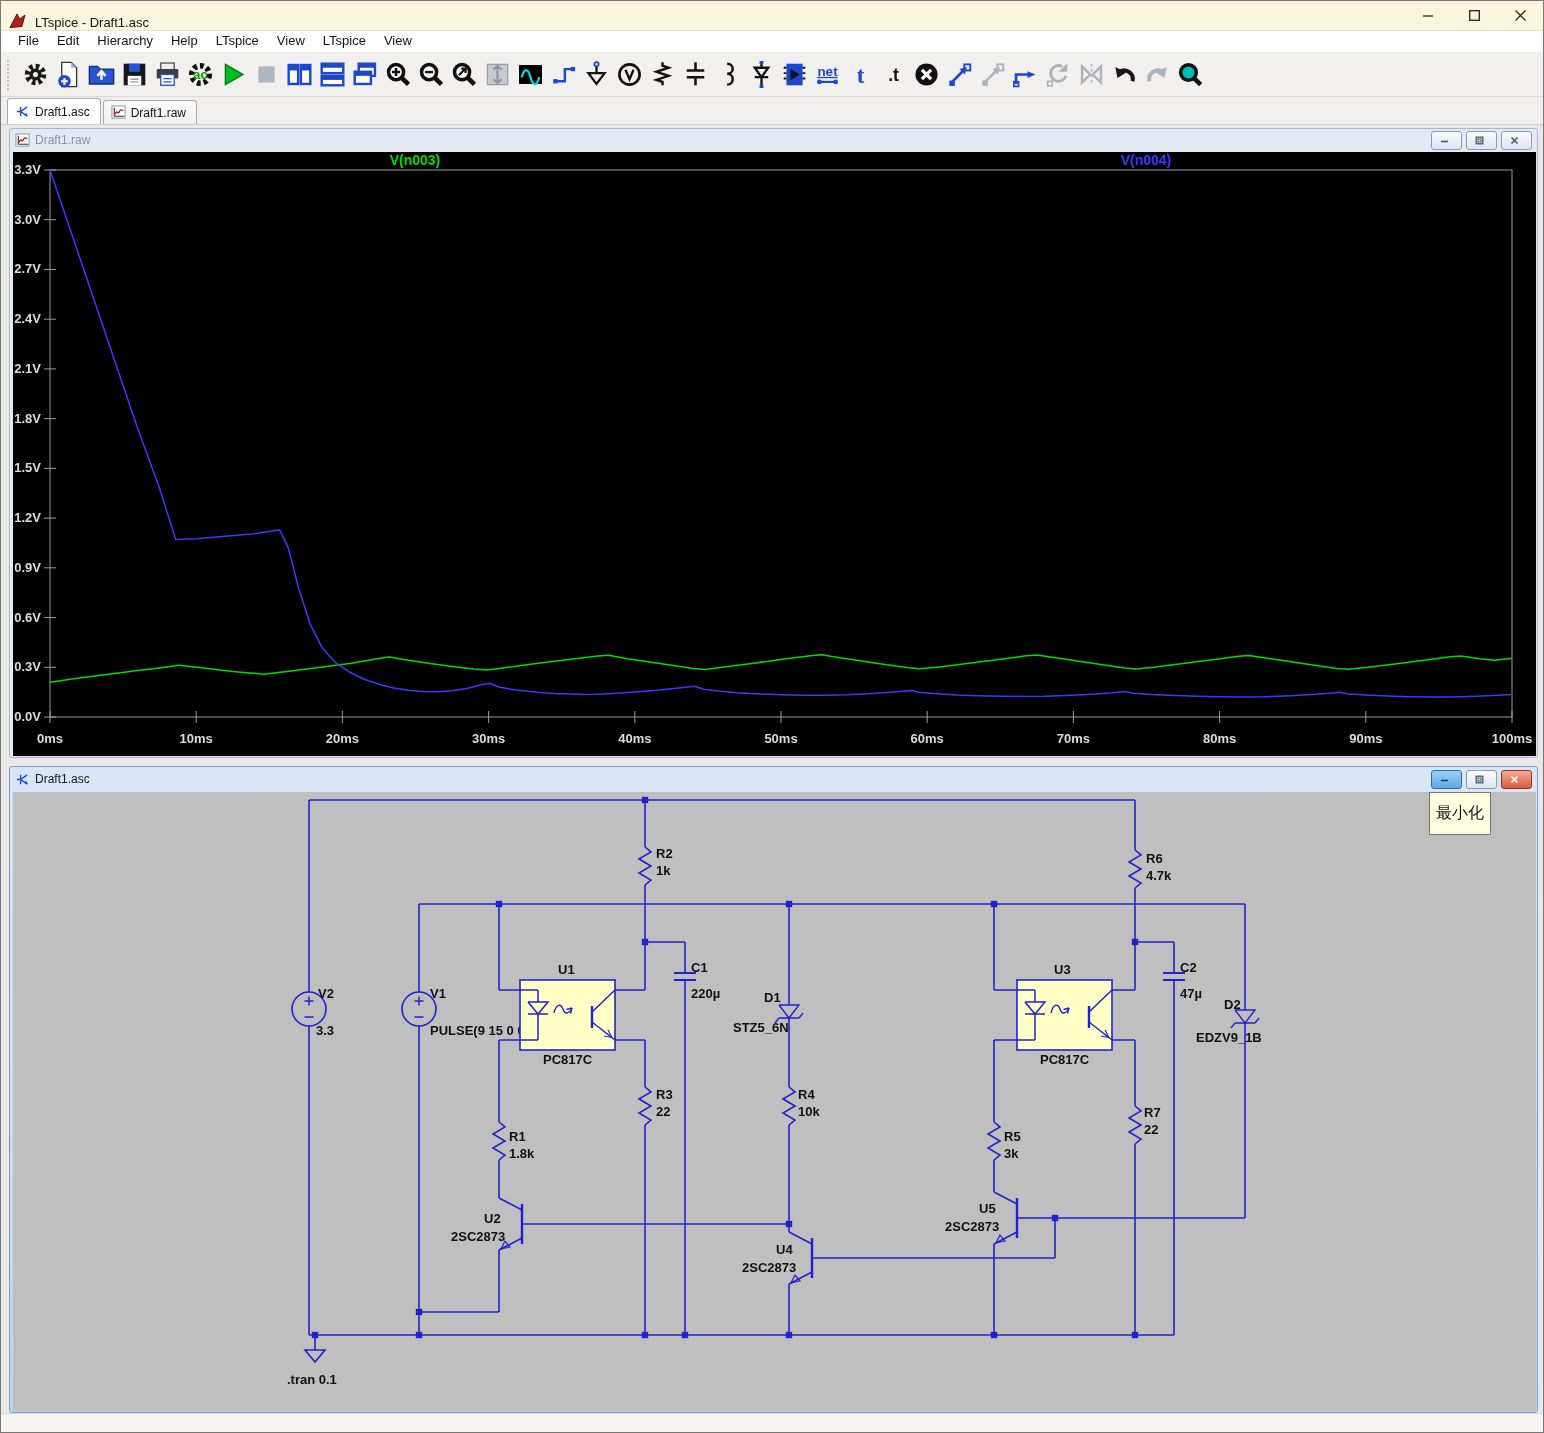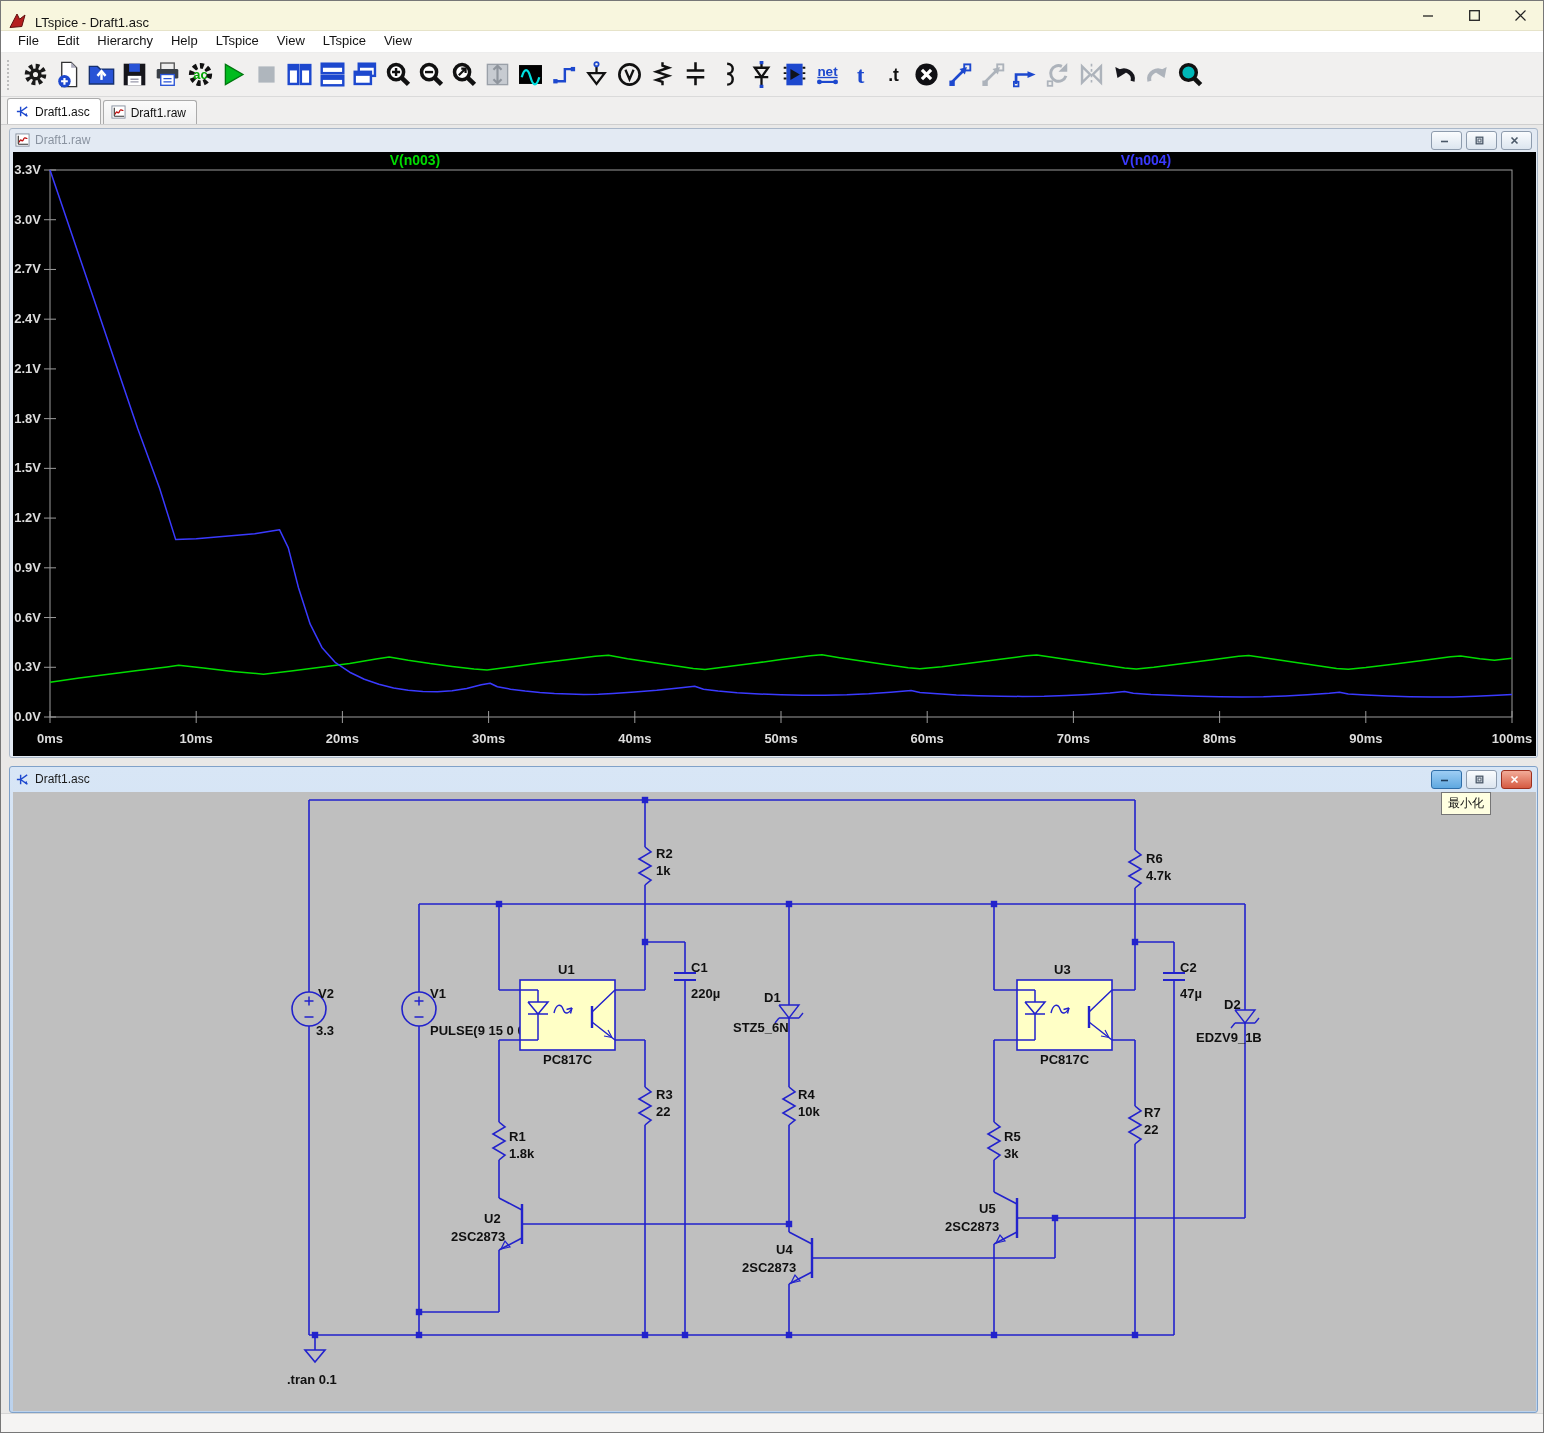--- a/index.html
+++ b/index.html
@@ -34,21 +34,21 @@
   .cb{width:29px;height:17px;border-radius:3px;border:1px solid #8D9BAD;display:flex;align-items:center;justify-content:center;margin-left:4px;background:linear-gradient(#FAFCFE,#DCE5EF);}
   .cb svg{width:11px;height:11px;}
   .cb.hl{background:linear-gradient(#9ECDF4,#5FA8E0);border-color:#2E6DA8;}
   .cb.close-red{background:linear-gradient(#F2AC99,#D65A41);border-color:#9C2F1E;}
   .wave-client{position:absolute;left:3px;top:23px;width:1523px;height:604px;background:#000;}
   .schem-client{position:absolute;left:3px;top:25px;width:1523px;height:619px;background:#BFBFBF;overflow:hidden;}
   .wave-client svg,.schem-client svg{width:100%;height:100%;display:block;}
   .axlbl{font:bold 13px "Liberation Sans",sans-serif;fill:#DCDCDC;}
   .leglbl{font:bold 14px "Liberation Sans",sans-serif;}
   .schlbl{font:bold 13px "Liberation Sans",sans-serif;fill:#101010;}
-  .tooltip{position:absolute;right:46px;top:25px;background:#FFFFE1;border:1px solid #767676;font-size:12px;color:#111;padding:2px 6px;white-space:nowrap;z-index:5;}
+  .tooltip{position:absolute;right:46px;top:25px;background:#FFFFE1;border:1px solid #767676;font-size:16px;color:#111;padding:10px 6px;white-space:nowrap;z-index:5;}
   .statusbar{position:absolute;left:0;top:1412px;width:100%;height:21px;background:#F5F4F3;border-top:1px solid #D6D6D6;box-sizing:border-box;}
 </style>
 </head>
 <body>
 
 <svg width="0" height="0" style="position:absolute" aria-hidden="true">
 <defs>
   <g id="i-gear">
         <circle cx="10" cy="10" r="6" fill="none" stroke="#1A1A1A" stroke-width="4" stroke-dasharray="2.6 2.1"></circle>
         <circle cx="10" cy="10" r="3.2" fill="none" stroke="#1A1A1A" stroke-width="2.6"></circle>

